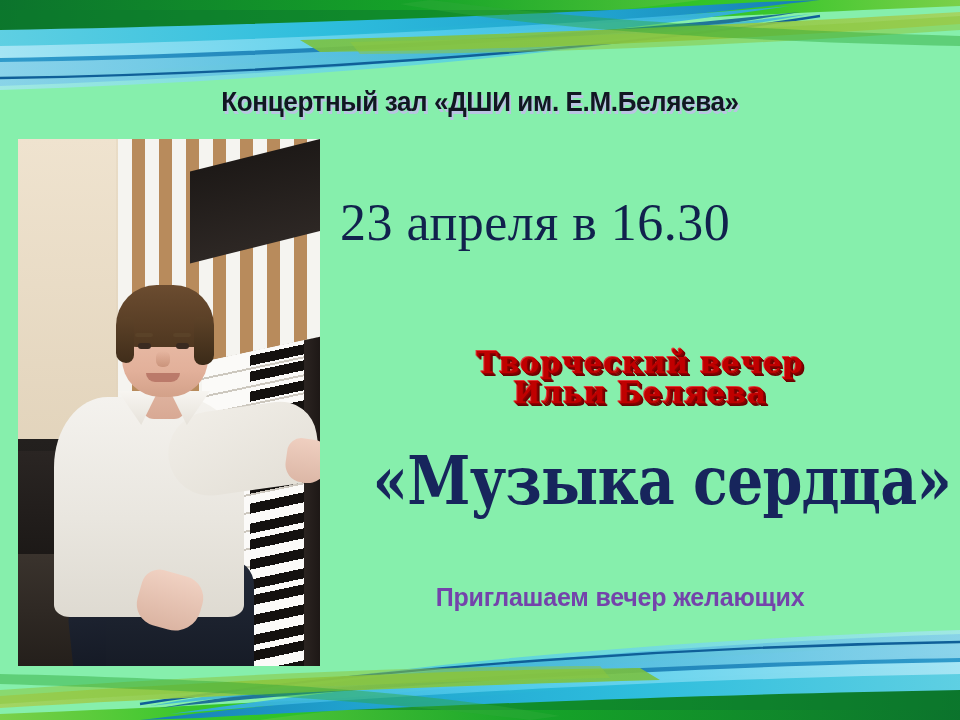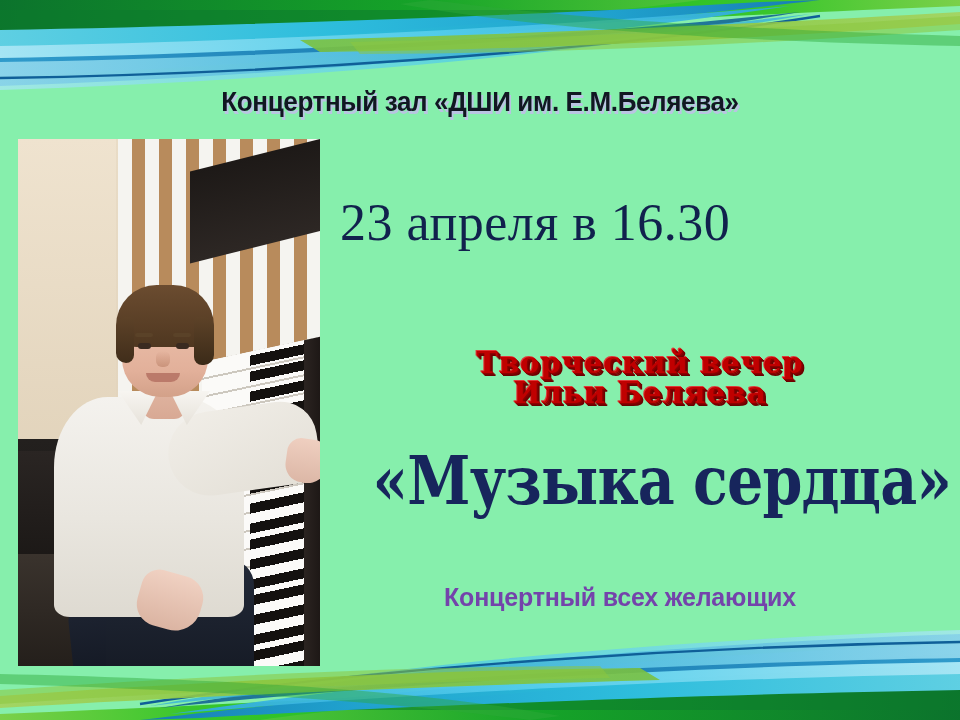--- a/index.html
+++ b/index.html
@@ -448,21 +448,21 @@
 
   <div class="event-date">23 апреля в 16.30</div>
 
   <div class="wordart-red">
     <span class="line1">Творческий вечер</span>
     <span class="line2">Ильи Беляева</span>
   </div>
 
   <div class="program-title">«Музыка сердца»</div>
 
-  <div class="invite-line">Концертный всех желающих</div>
+  <div class="invite-line">Приглашаем вечер желающих</div>
 
   <div class="wave-banner wave-bottom">
     <svg viewBox="0 0 960 120" preserveAspectRatio="none" aria-hidden="true">
       <defs>
         <linearGradient id="gGreenB" x1="0" y1="0" x2="1" y2="0">
           <stop offset="0%" stop-color="#0e8f33"></stop>
           <stop offset="45%" stop-color="#1ab81e"></stop>
           <stop offset="80%" stop-color="#39c62c"></stop>
           <stop offset="100%" stop-color="#7bd04a"></stop>
         </linearGradient>

